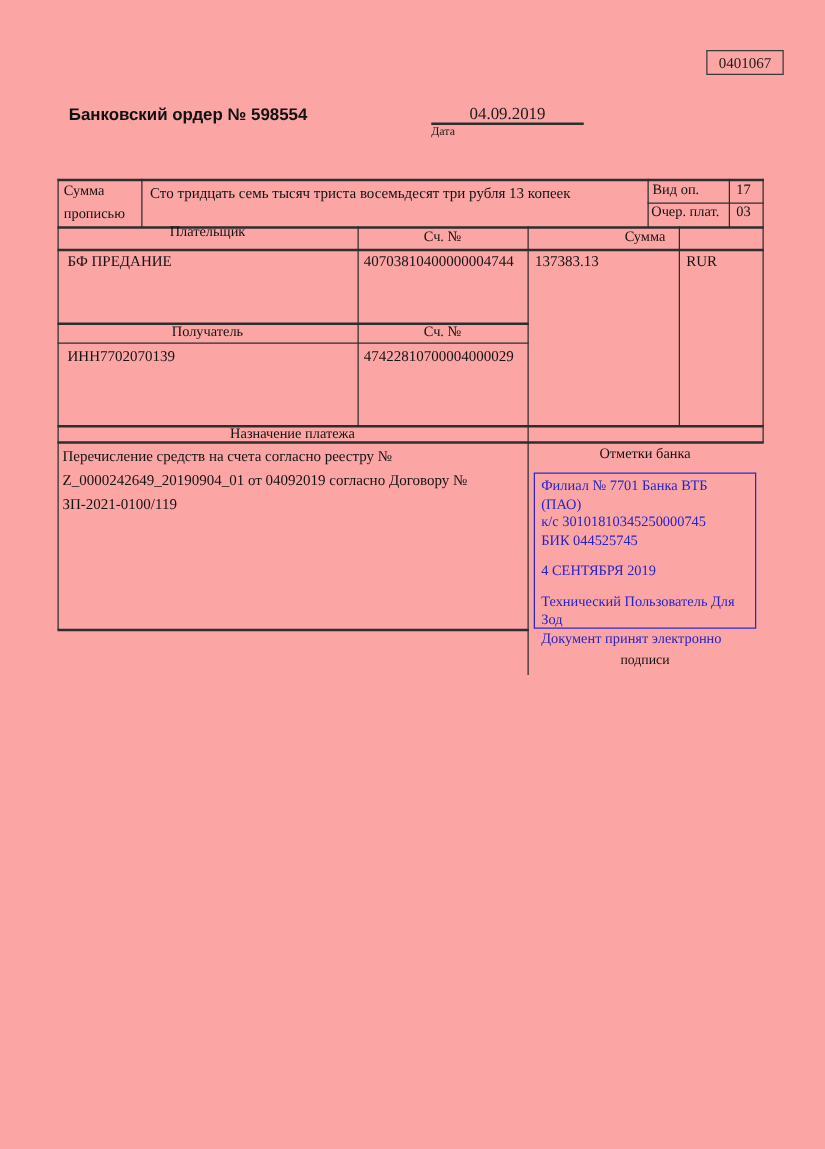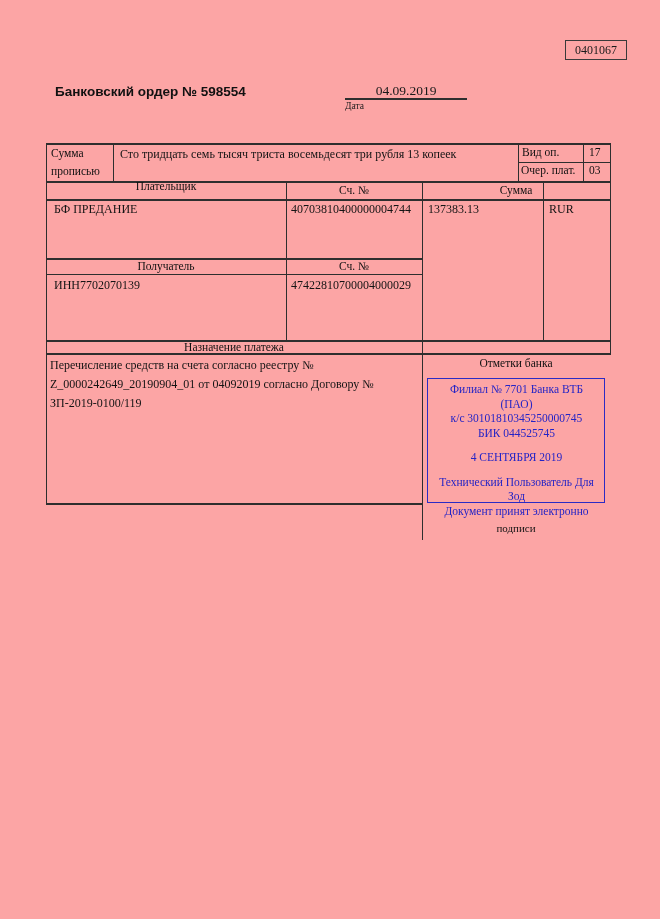--- a/index.html
+++ b/index.html
@@ -29,21 +29,21 @@
   }
   .date-value{position:absolute;left:345px;top:83px;width:122px;text-align:center;font-size:13.5px;}
   .date-line{position:absolute;left:345px;top:98px;width:122px;height:1.5px;background:#2e2e2e;}
   .date-label{position:absolute;left:345px;top:101px;width:122px;text-align:left;font-size:9.5px;}
   .cell-label{font-size:11.5px;color:#111;}
   .cell-text{font-size:12px;color:#141414;}
   .stamp{
     position:absolute;left:427px;top:378px;width:178px;height:125px;
     box-sizing:border-box;border:1.5px solid #2b2bc4;
     padding:3px 4px 0 5px;
-    color:#2424c6;font-size:11.5px;line-height:14.5px;text-align:center;
+    color:#2424c6;font-size:11.5px;line-height:14.5px;
   }
   .stamp .gap{margin-top:10px;}
 </style>
 </head>
 <body>
 
 <div class="page">
 
   <div class="code-box">
     <span>0401067</span>
@@ -93,21 +93,21 @@
   <div class="abs cell-text" style="left:428px;top:202px;">137383.13</div>
   <div class="abs cell-text" style="left:549px;top:202px;">RUR</div>
 
   <div class="abs cell-label center" style="left:46px;top:260px;width:240px;">Получатель</div>
   <div class="abs cell-label center" style="left:286px;top:260px;width:136px;">Сч. №</div>
 
   <div class="abs cell-text" style="left:54px;top:278px;">ИНН7702070139</div>
   <div class="abs cell-text" style="left:291px;top:278px;">47422810700004000029</div>
 
   <div class="abs cell-label center" style="left:46px;top:341px;width:376px;">Назначение платежа</div>
-  <div class="abs cell-text" style="left:50px;top:356px;width:372px;line-height:19px;">Перечисление средств на счета согласно реестру № Z_0000242649_20190904_01 от 04092019 согласно Договору № ЗП-2019-0100/119</div>
+  <div class="abs cell-text" style="left:50px;top:356px;width:372px;line-height:19px;">Перечисление средств на счета согласно реестру № Z_0000242649_20190904_01 от 04092019 согласно Договору № ЗП-2021-0100/119</div>
 
   <div class="abs cell-label center" style="left:422px;top:357px;width:188px;">Отметки банка</div>
 
   <div class="stamp">
     <div>Филиал № 7701 Банка ВТБ (ПАО)</div>
     <div>к/с 30101810345250000745</div>
     <div>БИК 044525745</div>
     <div class="gap">4 СЕНТЯБРЯ 2019</div>
     <div class="gap">Технический Пользователь Для Зод</div>
     <div>Документ принят электронно</div>

